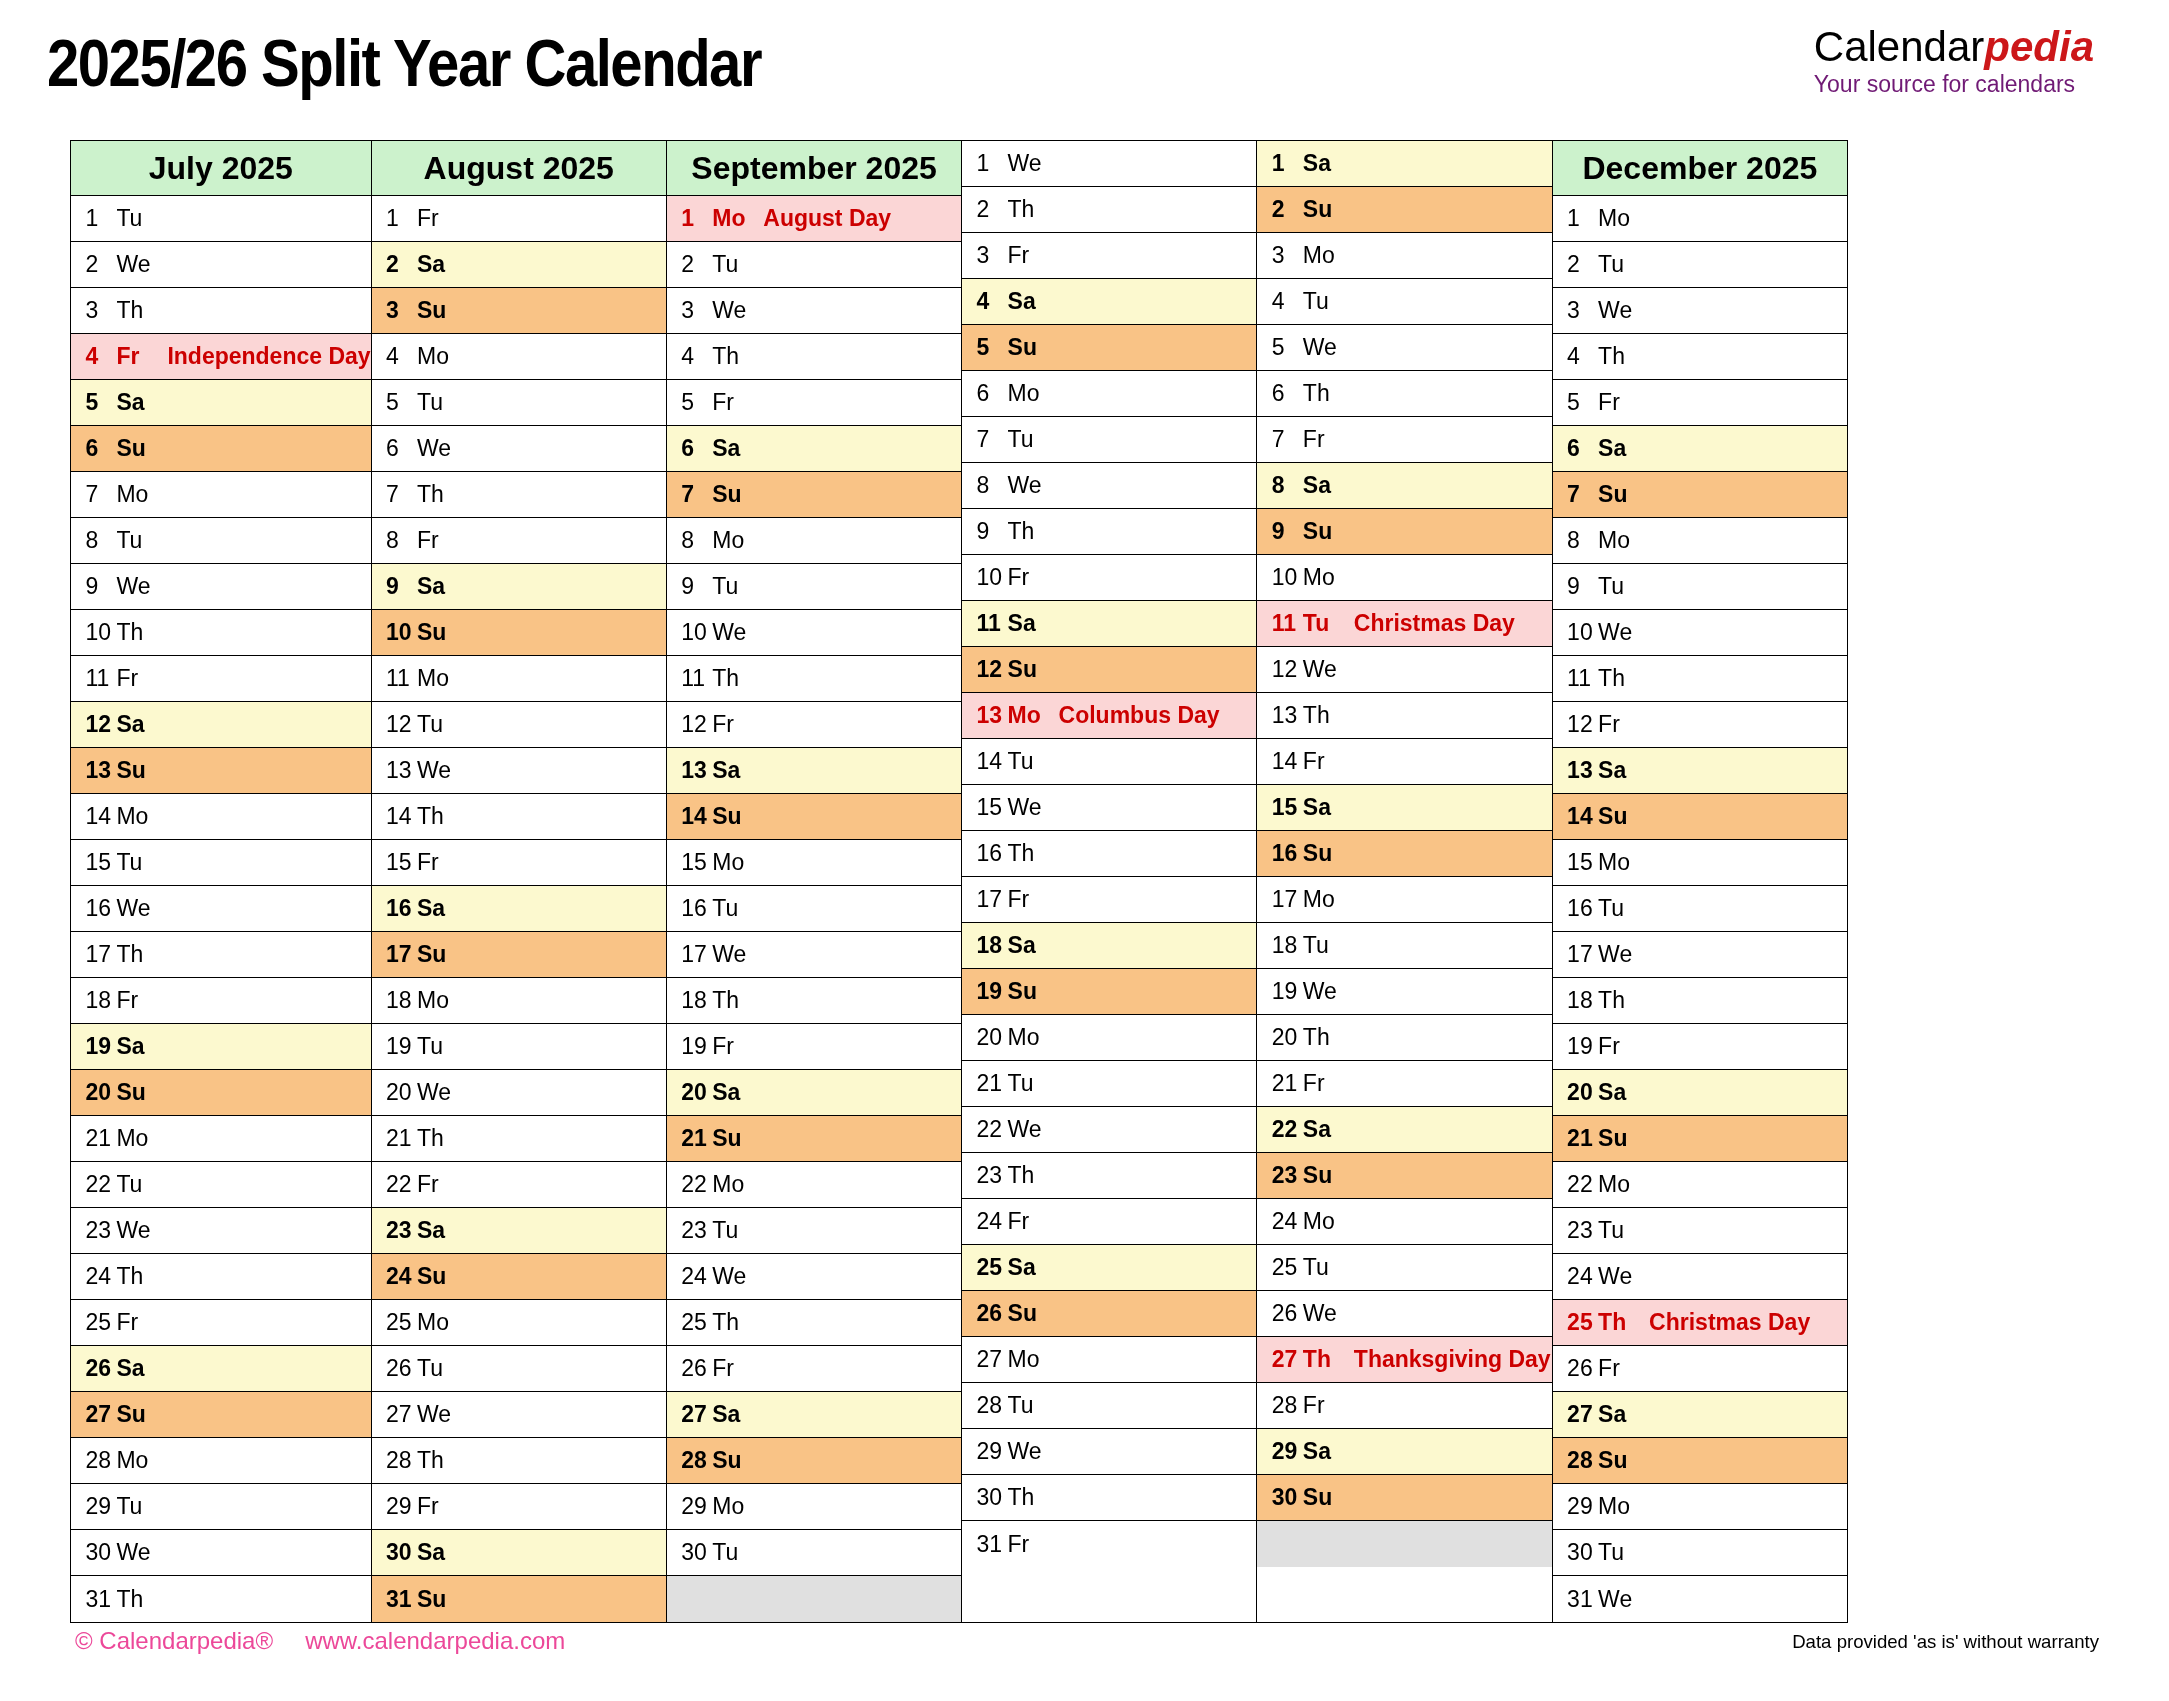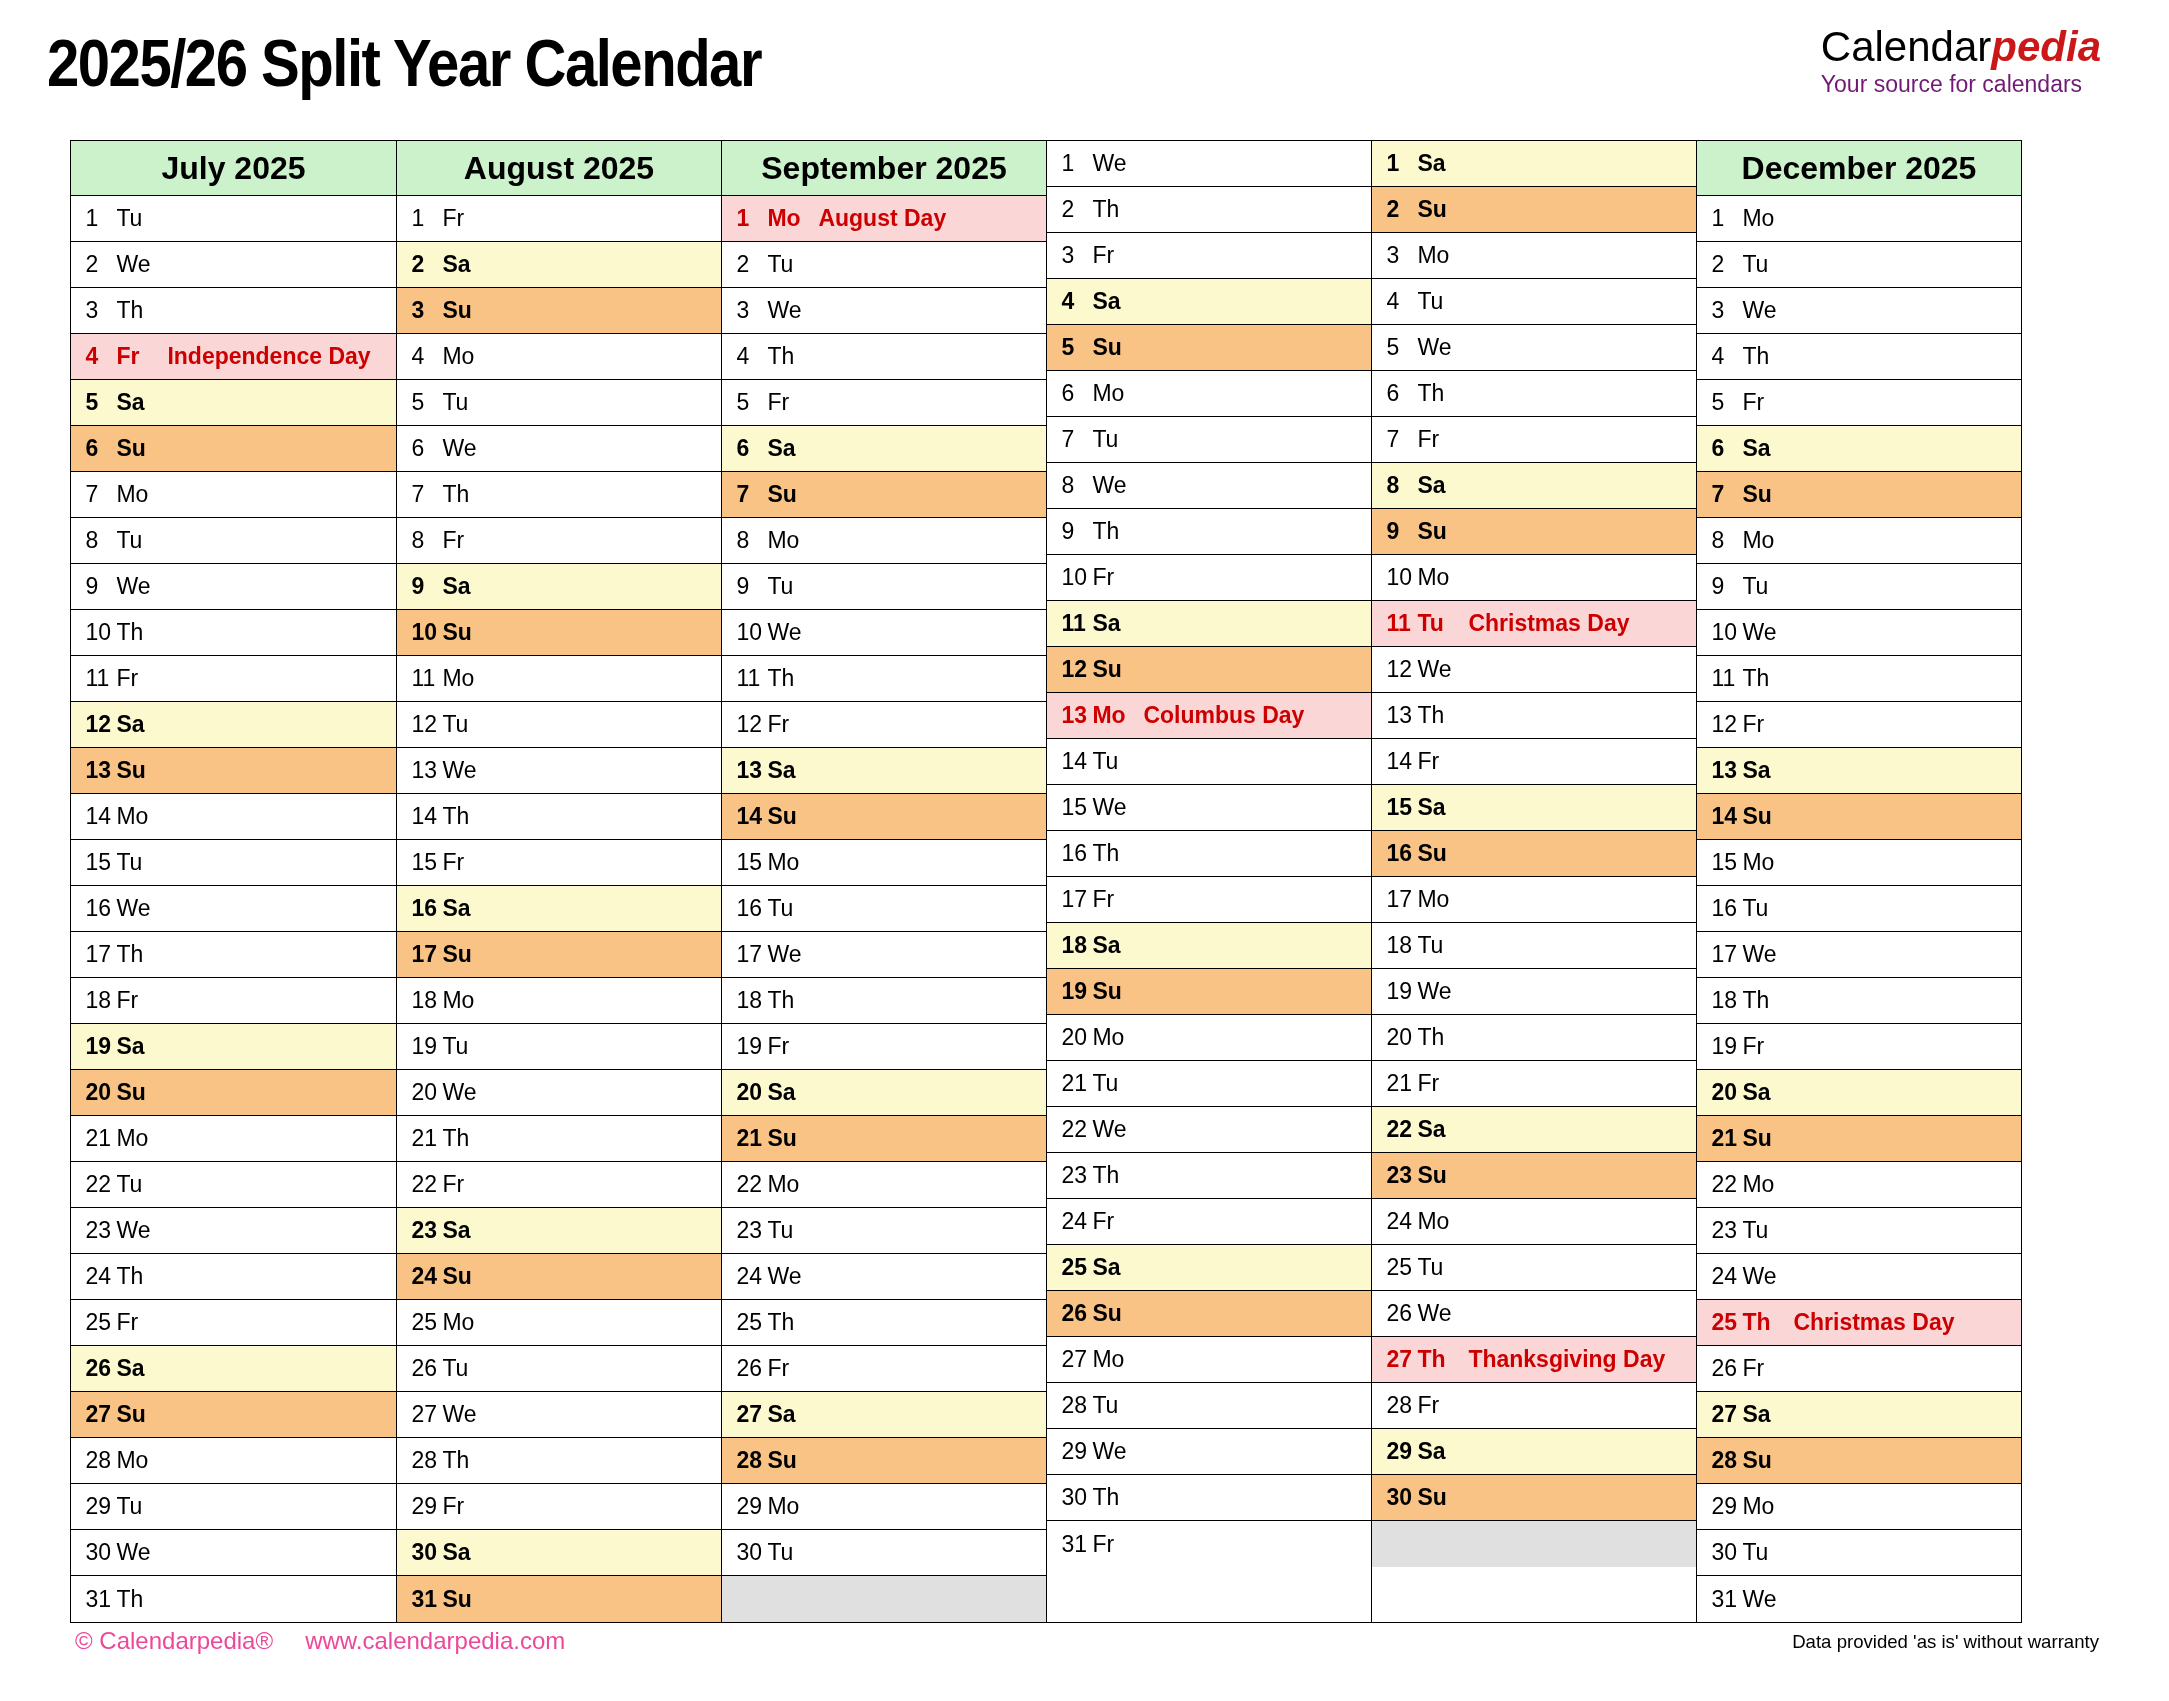--- a/index.html
+++ b/index.html
@@ -10,28 +10,28 @@
     font-family:"Liberation Sans",sans-serif;
     overflow:hidden;
   }
   
   .main-title{
     position:absolute;left:47px;top:25.4px;
     font-size:66px;font-weight:bold;color:#000;
     letter-spacing:-1.7px;white-space:nowrap;
     transform:scaleX(0.88);transform-origin:left top;
   }
-  .logo-block{position:absolute;right:69px;top:25.4px;text-align:left;margin-left:12px;}
+  .logo-block{position:absolute;right:76px;top:25.4px;text-align:left;margin-left:12px;}
   .logo-line{font-size:42px;line-height:1.05;white-space:nowrap;}
   .logo-black{color:#000;font-weight:normal;}
   .logo-red{color:var(--logo-accent);font-weight:bold;font-style:italic;}
   .logo-tagline{font-size:23px;color:#701a75;margin-top:1.7px;white-space:nowrap;}
   
   .calendar{
-    position:absolute;left:70px;top:140px;width:1952px;
+    position:absolute;left:70px;top:140px;width:1778px;
     display:grid;grid-template-columns:repeat(6,1fr);
     border:1.7px solid var(--border);
     box-sizing:border-box;
     background:#fff;
   }
   .month{box-sizing:border-box;}
   .month + .month{border-left:1.7px solid var(--border);}
   .month-header{
     height:55px;box-sizing:border-box;
     background:var(--month-header-bg);

